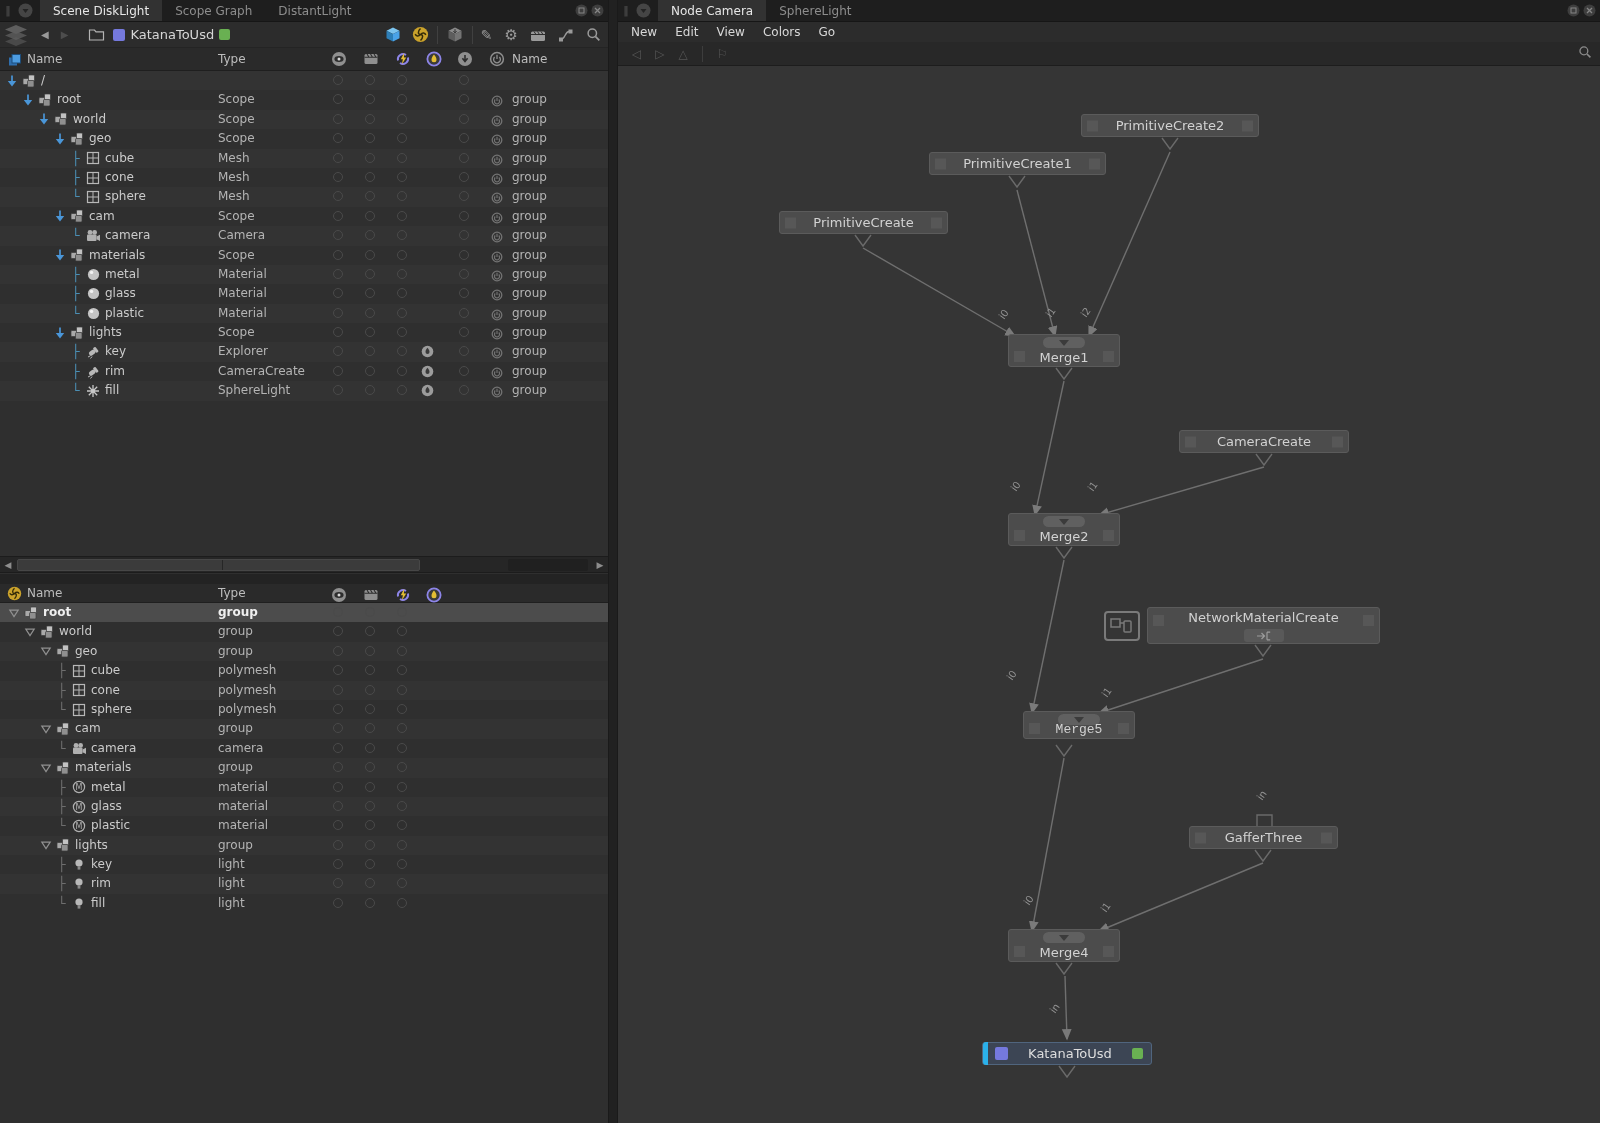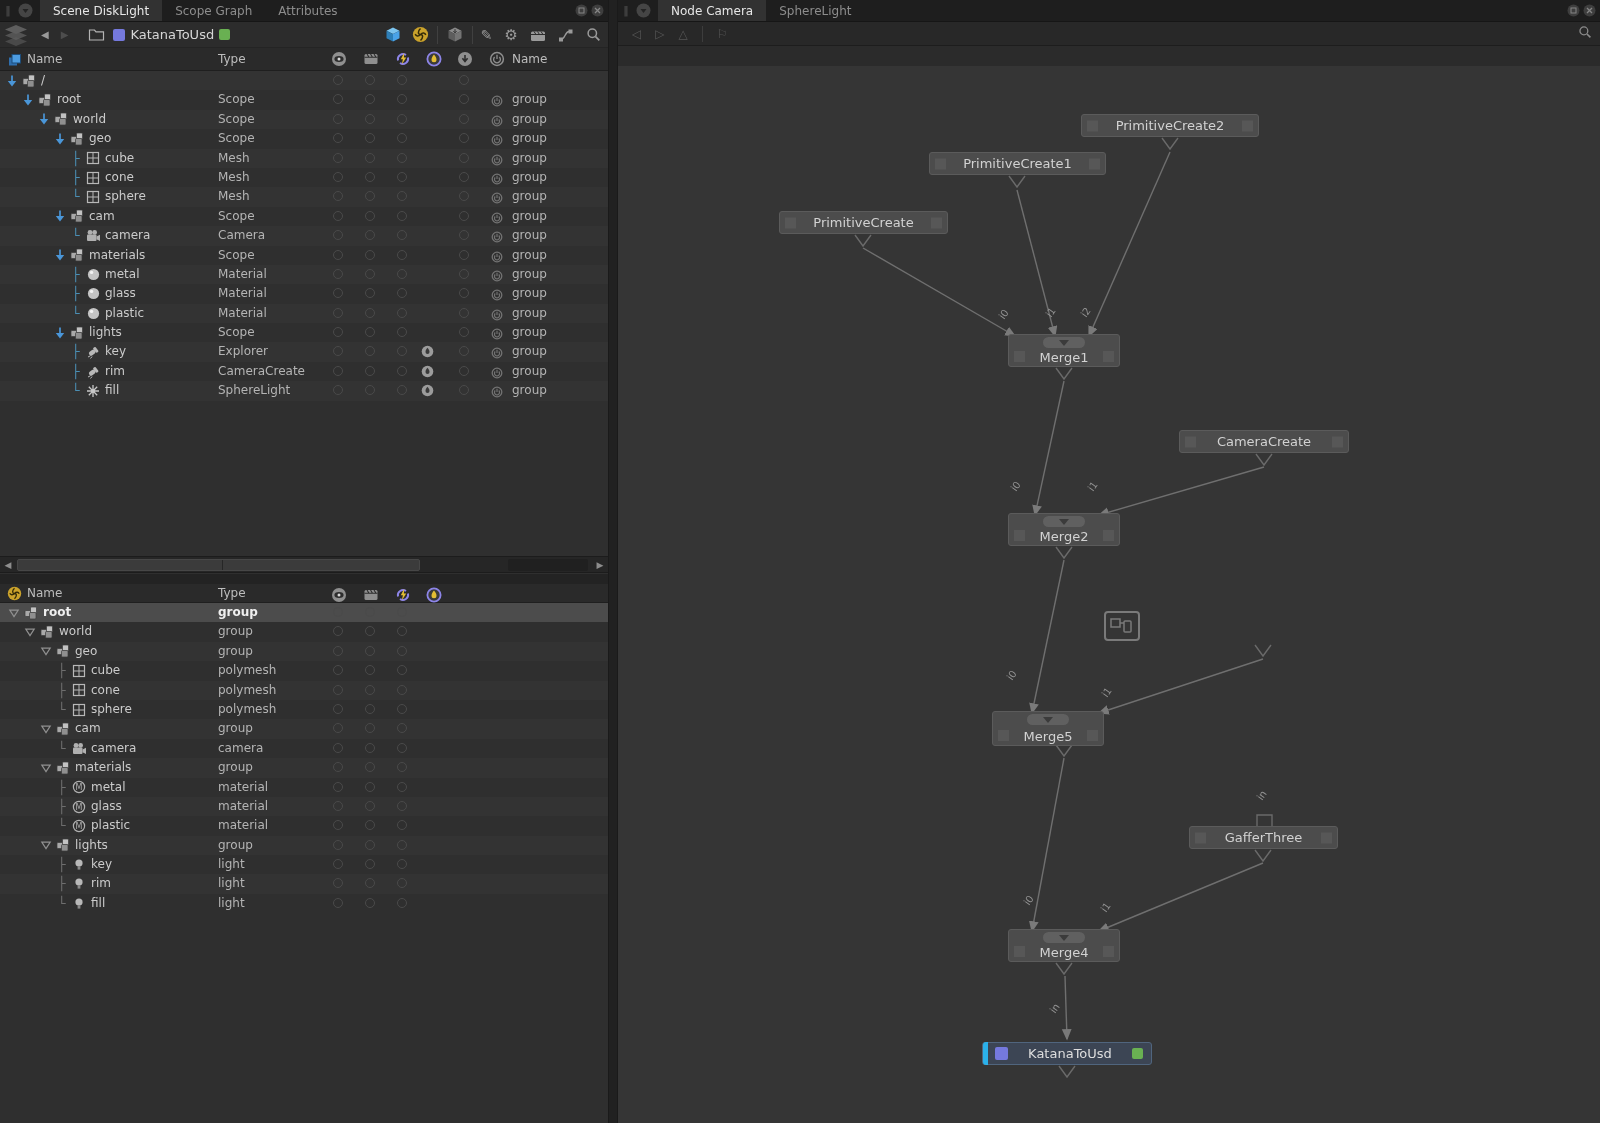--- a/index.html
+++ b/index.html
@@ -117,21 +117,21 @@
           <circle cx="7.5" cy="7.5" r="7" fill="#454545"></circle>
           <path d="M4.5,6 h6 L7.5,10 z" fill="#242424"></path>
         </svg></span>
     <div class="tab active">
         <span>Scene DiskLight</span>
       </div>
     <div class="tab">
         <span>Scope Graph</span>
       </div>
     <div class="tab">
-        <span>Attributes</span>
+        <span>DistantLight</span>
       </div>
     <div class="corner">
       <span><svg width="13" height="13">
             <circle cx="6.5" cy="6.5" r="6" fill="#3e3e3e"></circle>
             <rect x="4" y="4" width="5" height="5" fill="none" stroke="#868686"></rect>
           </svg></span>
       <span><svg width="13" height="13">
             <circle cx="6.5" cy="6.5" r="6" fill="#3e3e3e"></circle>
             <path d="M4,4 L9,9 M9,4 L4,9" stroke="#868686" stroke-width="1.3"></path>
           </svg></span>
@@ -1058,20 +1058,27 @@
             <circle cx="6.5" cy="6.5" r="6" fill="#3e3e3e"></circle>
             <rect x="4" y="4" width="5" height="5" fill="none" stroke="#868686"></rect>
           </svg></span>
       <span><svg width="13" height="13">
             <circle cx="6.5" cy="6.5" r="6" fill="#3e3e3e"></circle>
             <path d="M4,4 L9,9 M9,4 L4,9" stroke="#868686" stroke-width="1.3"></path>
           </svg></span>
     </div>
   </div>
 
+  <div class="menubar">
+    <span>New</span>
+    <span>Edit</span>
+    <span>View</span>
+    <span>Colors</span>
+    <span>Go</span>
+  </div>
 
   <div class="toolbar2">
     <span class="nav-glyph">◁</span>
     <span class="nav-glyph">▷</span>
     <span class="nav-glyph">△</span>
     <span class="t2-sep"></span>
     <span class="nav-glyph" style="margin-left:4px">⚐</span>
     <span style="margin-left:auto;margin-right:8px"><svg width="14" height="14" viewBox="0 0 15 15">
           <circle cx="6.3" cy="6.3" r="4.2" stroke="#8a8a8a" stroke-width="1.4" fill="none"></circle>
           <line x1="9.6" y1="9.6" x2="13.3" y2="13.3" stroke="#8a8a8a" stroke-width="1.7"></line>
@@ -1144,28 +1151,39 @@
         <span class="port" style="left: 5px;"></span>
         <span class="port" style="right: 5px;"></span>
         <span class="lbl">CameraCreate</span>
       </div>
       <div class="node merge" style="left: 390px; top: 447px; width: 112px; height: 33px;">
         <span class="port" style="left: 5px;"></span>
         <span class="port" style="right: 5px;"></span>
         <div class="mpill"></div>
         <span class="lbl">Merge2</span>
       </div>
+      <div class="node group" style="left: 529px; top: 541px; width: 233px; height: 37px;">
+        <span class="port" style="left: 5px;"></span>
+        <span class="port" style="right: 5px;"></span>
+        <span class="lbl">NetworkMaterialCreate</span>
+        <div class="gpill">
+          <svg width="16" height="10" viewBox="0 0 16 10">
+            <path d="M1,5 H8 M5.5,2 L8.5,5 5.5,8" stroke="#9c9c9c" stroke-width="1.2" fill="none"></path>
+            <path d="M11,1.2 V8.8 M11,1.2 h3.2 M11,8.8 h3.2" stroke="#9c9c9c" stroke-width="1.2" fill="none"></path>
+          </svg>
+        </div>
+      </div>
       <div class="side-icon" style="left: 483px; top: 541px;"><svg width="42" height="36" viewBox="0 0 42 36">
           <path d="M4,33 V8 q0,-3 3,-3 h8 l3,3 h17 q3,0 3,3 v22 q0,? " fill="none"></path>
           <rect x="4" y="5" width="34" height="28" rx="3" fill="none" stroke="#7a7a7a" stroke-width="2"></rect>
           <rect x="10" y="12" width="9" height="8" fill="none" stroke="#7a7a7a" stroke-width="1.5"></rect>
           <rect x="23" y="14" width="7" height="11" rx="1" fill="none" stroke="#7a7a7a" stroke-width="1.5"></rect>
           <path d="M19,16 H23" stroke="#7a7a7a" stroke-width="1.5"></path>
         </svg></div>
-      <div class="node merge" style="left: 374px; top: 645px; width: 112px; height: 35px;">
+      <div class="node merge" style="left: 405px; top: 645px; width: 112px; height: 28px; font-family: Liberation Mono, monospace;">
         <span class="port" style="left: 5px;"></span>
         <span class="port" style="right: 5px;"></span>
         <div class="mpill"></div>
         <span class="lbl">Merge5</span>
       </div>
       <div class="node simple" style="left: 571px; top: 760px; width: 149px; height: 23px;">
         <span class="port" style="left: 5px;"></span>
         <span class="port" style="right: 5px;"></span>
         <span class="lbl">GafferThree</span>
       </div>

